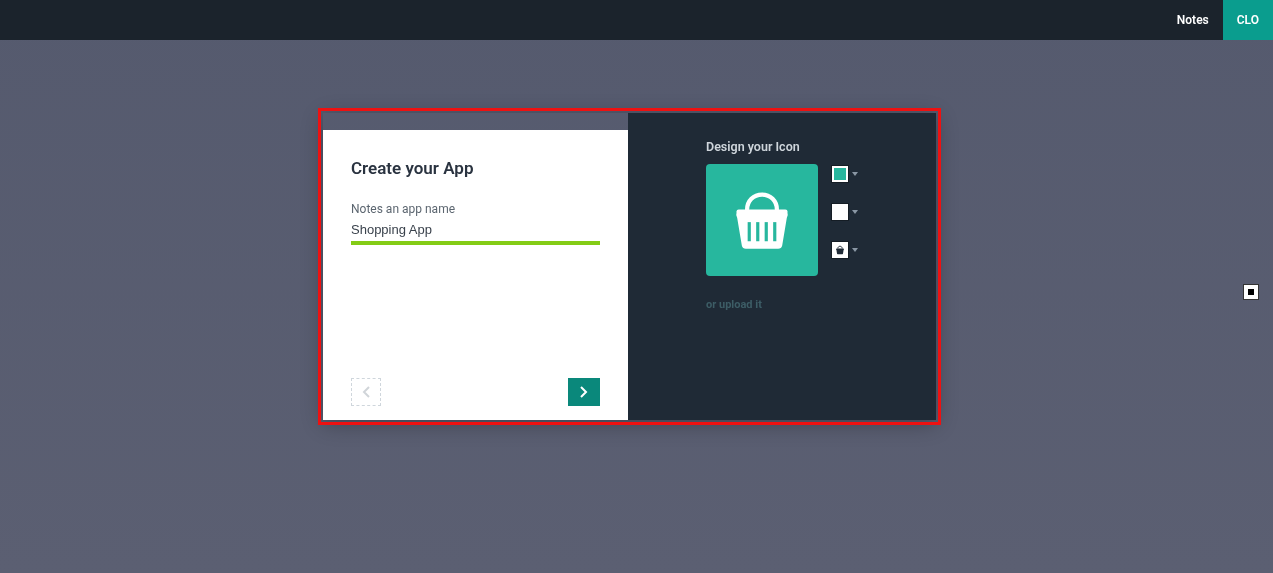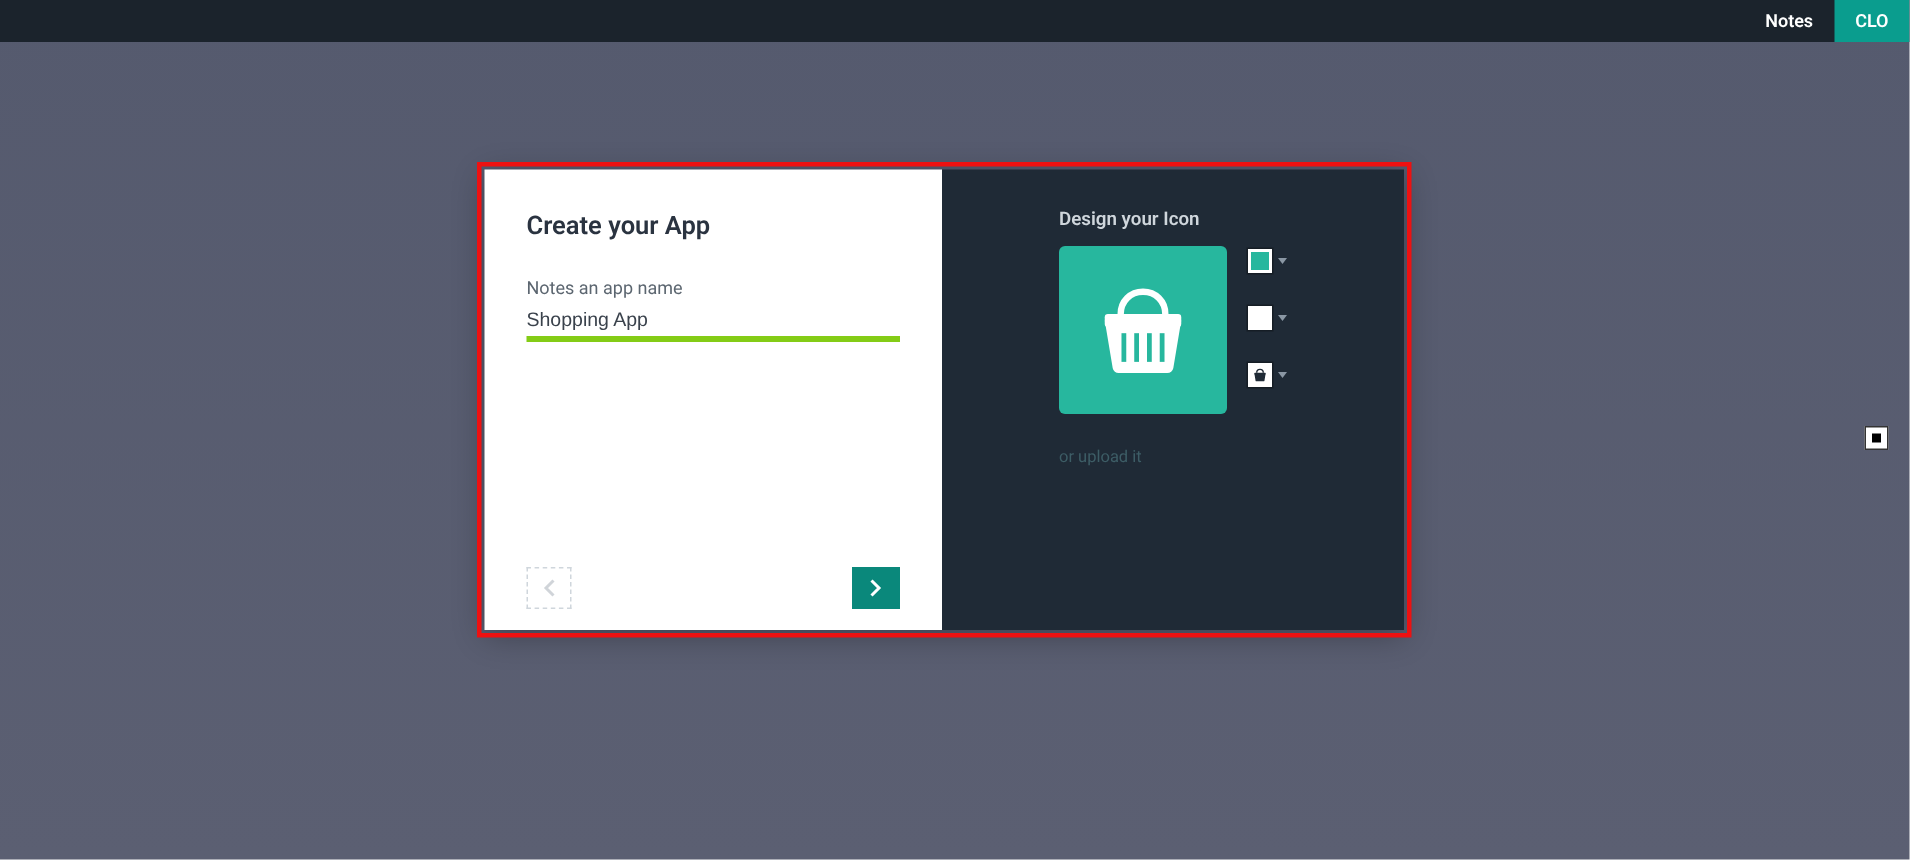--- a/index.html
+++ b/index.html
@@ -1,20 +1,20 @@
 <!DOCTYPE html>
 <html><head>
 <meta charset="utf-8">
 <style>
   * { box-sizing: border-box; margin: 0; padding: 0; }
   html, body { width: 1273px; height: 573px; overflow: hidden; font-family: -apple-system, BlinkMacSystemFont, "Segoe UI", Roboto, Helvetica, Arial, sans-serif; }
   body { background: linear-gradient(180deg, #555a6e 0%, #5b5f72 100%); }
 
   .topbar {
-    height: 28px;
+    height: 40px;
     background: #1b232c;
     display: flex;
     justify-content: flex-end;
     align-items: stretch;
     font-size: 12px;
     color: #fff;
     font-weight: 600;
   }
   .topbar .tab {
     padding: 0 14px;
@@ -46,20 +46,21 @@
     display: flex;
     box-shadow: 0 4px 20px rgba(0,0,0,.3);
   }
   .modal-left {
     width: 305px;
     background: #fff;
     padding: 28px 28px 14px 28px;
     position: relative;
     display: flex;
     flex-direction: column;
+    margin-top: 17px;
   }
   .modal-left h2 {
     font-size: 17px;
     font-weight: 600;
     color: #2a3340;
     margin-bottom: 24px;
   }
   .field-label {
     font-size: 12px;
     color: #5c6670;
@@ -137,20 +138,21 @@
     width: 0; height: 0;
     border-left: 3px solid transparent;
     border-right: 3px solid transparent;
     border-top: 4px solid #8a97a4;
   }
   .upload-link {
     margin-top: 22px;
     font-size: 11px;
     color: #3d5d66;
     cursor: pointer;
+    font-weight: bold;
   }
 
   .side-widget {
     position: absolute;
     right: 14px;
     top: 284px;
     width: 16px; height: 16px;
     background: #fff;
     border: 1px solid #333;
     display:flex;align-items:center;justify-content:center;

